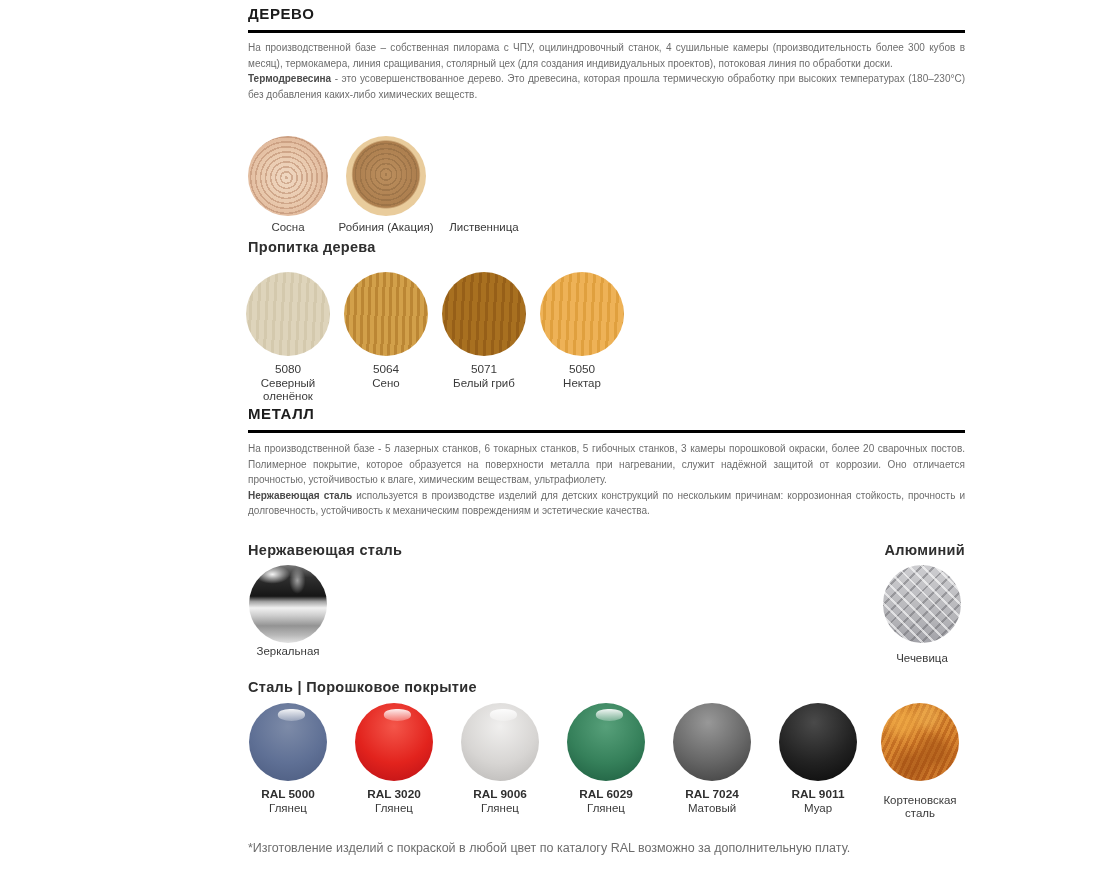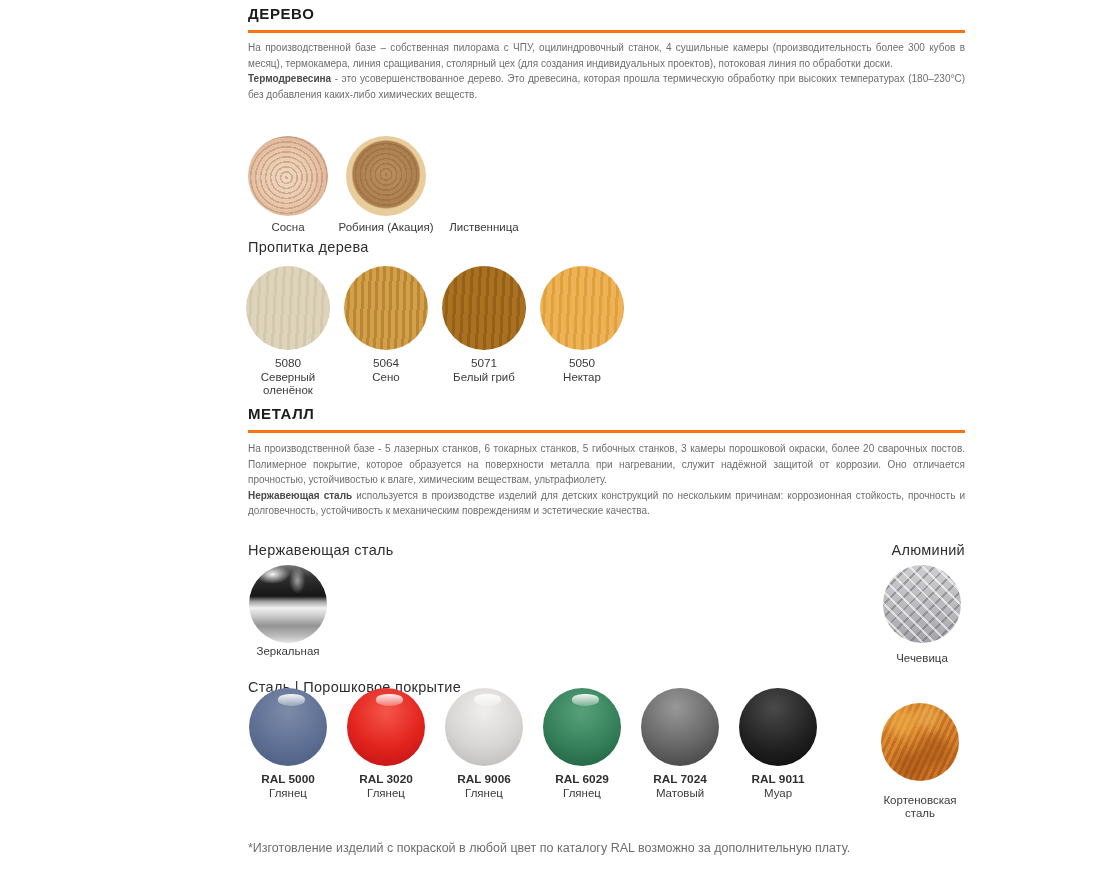--- a/index.html
+++ b/index.html
@@ -3,23 +3,23 @@
 <meta charset="utf-8">
 <style>
   html,body{margin:0;padding:0;background:#fff;}
   .page{
     position:relative;width:1110px;height:879px;background:#ffffff;overflow:hidden;
     font-family:"Liberation Sans","DejaVu Sans",sans-serif;
   }
   .content{position:absolute;left:248px;top:0;width:717px;height:879px;}
 
   
-  .section-head{position:absolute;left:0;width:100%;border-bottom:3px solid #f97316;padding-bottom:7px;}
+  .section-head{position:absolute;left:0;width:100%;border-bottom:3px solid #000000;padding-bottom:7px;}
   .section-title{font-size:15px;font-weight:bold;color:#1c1c1c;letter-spacing:.6px;}
-  .subhead{font-size:14.5px;font-weight:normal;color:#2e2e2e;letter-spacing:.3px;}
+  .subhead{font-size:14.5px;font-weight:bold;color:#2e2e2e;letter-spacing:.3px;}
 
   
   .body{position:absolute;left:0;width:100%;font-size:10px;line-height:15.6px;color:#6d6d6d;text-align:justify;}
   .body p{margin:0;}
   .lead{font-weight:bold;color:#4b4b4b;}
 
   
   .figrow{position:absolute;left:-9px;display:flex;}
   .fig{width:98px;text-align:center;flex:0 0 98px;}
   .fig-label{margin-top:5px;font-size:11.5px;line-height:13px;color:#3a3a3a;}
@@ -136,21 +136,21 @@
         <div class="fig-label">Робиния (Акация)</div>
       </div>
       <div class="fig">
         <div class="circle c-listv"></div>
         <div class="fig-label">Лиственница</div>
       </div>
     </div>
 
     <div class="subhead" style="position:absolute;top:239px;left:0;">Пропитка дерева</div>
 
-    <div class="figrow" style="top:266px;">
+    <div class="figrow" style="top:272px;">
       <div class="fig">
         <div class="circle sz84 c-5080"></div>
         <div class="fig-code plain">5080</div>
         <div class="fig-name">Северный оленёнок</div>
       </div>
       <div class="fig">
         <div class="circle sz84 c-5064"></div>
         <div class="fig-code plain">5064</div>
         <div class="fig-name">Сено</div>
       </div>
@@ -187,21 +187,21 @@
       </div>
     </div>
 
     <div class="fig abs-fig" style="top:565px;left:625px;">
       <div class="circle sz78 c-checker"></div>
       <div class="fig-label" style="margin-top:9px;">Чечевица</div>
     </div>
 
     <div class="subhead" style="position:absolute;top:679px;left:0;">Сталь | Порошковое покрытие</div>
 
-    <div class="figrow" style="top:688px;">
+    <div class="figrow" style="top:703px;gap:8px;">
       <div class="fig">
         <div class="ball gloss b-5000"></div>
         <div class="fig-code">RAL 5000</div>
         <div class="fig-name">Глянец</div>
       </div>
       <div class="fig">
         <div class="ball gloss b-3020"></div>
         <div class="fig-code">RAL 3020</div>
         <div class="fig-name">Глянец</div>
       </div>

